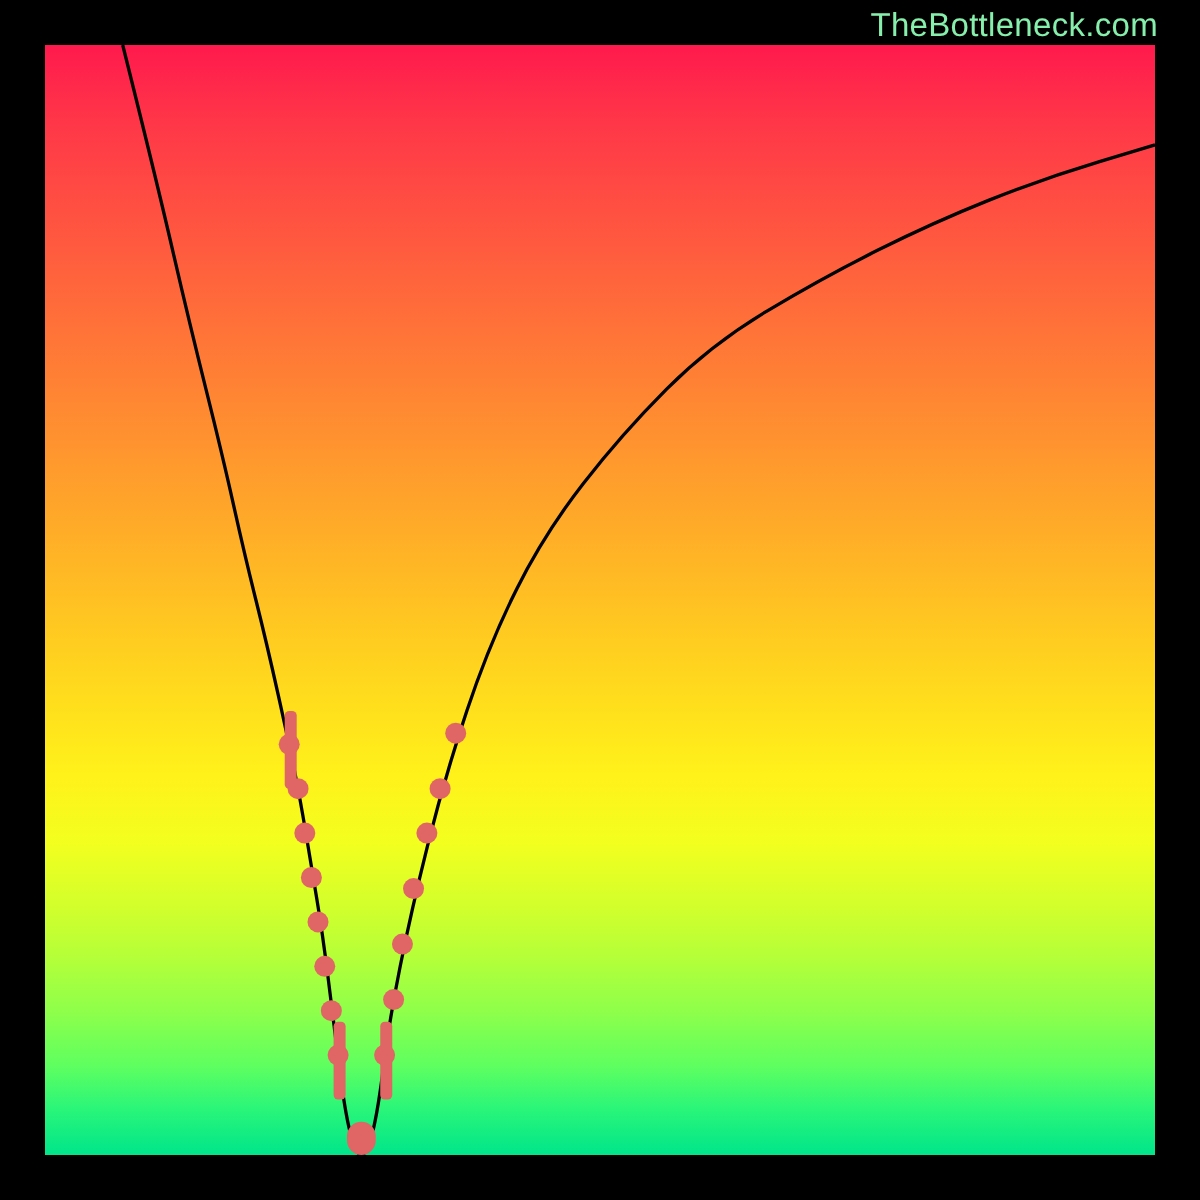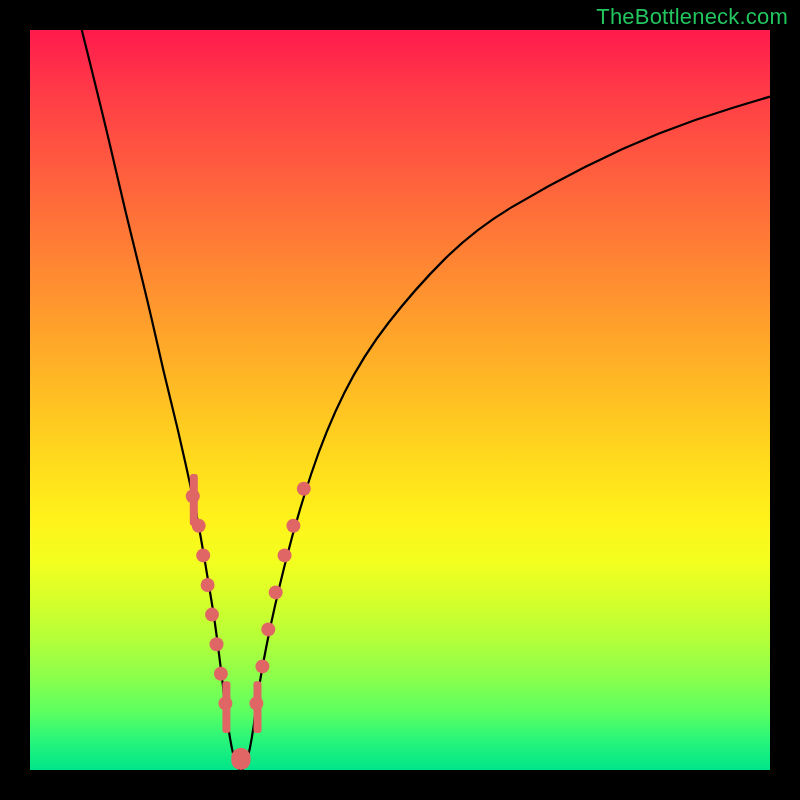--- a/index.html
+++ b/index.html
@@ -38,22 +38,22 @@
       #b6ff38 82%,
       #8fff4a 87%,
       #5eff60 92%,
       #28f57a 96%,
       #00e58a 100%
     );
   }
   .watermark {
     position: absolute;
     top: 4px;
-    right: 12px;
-    color: #22c55e;
+    right: 28px;
+    color: #86efac;
     font-size: 22px;
     letter-spacing: 0.2px;
   }
   svg.overlay {
     position: absolute;
     left: 30px;
     top: 30px;
     width: 740px;
     height: 740px;
     overflow: visible;

